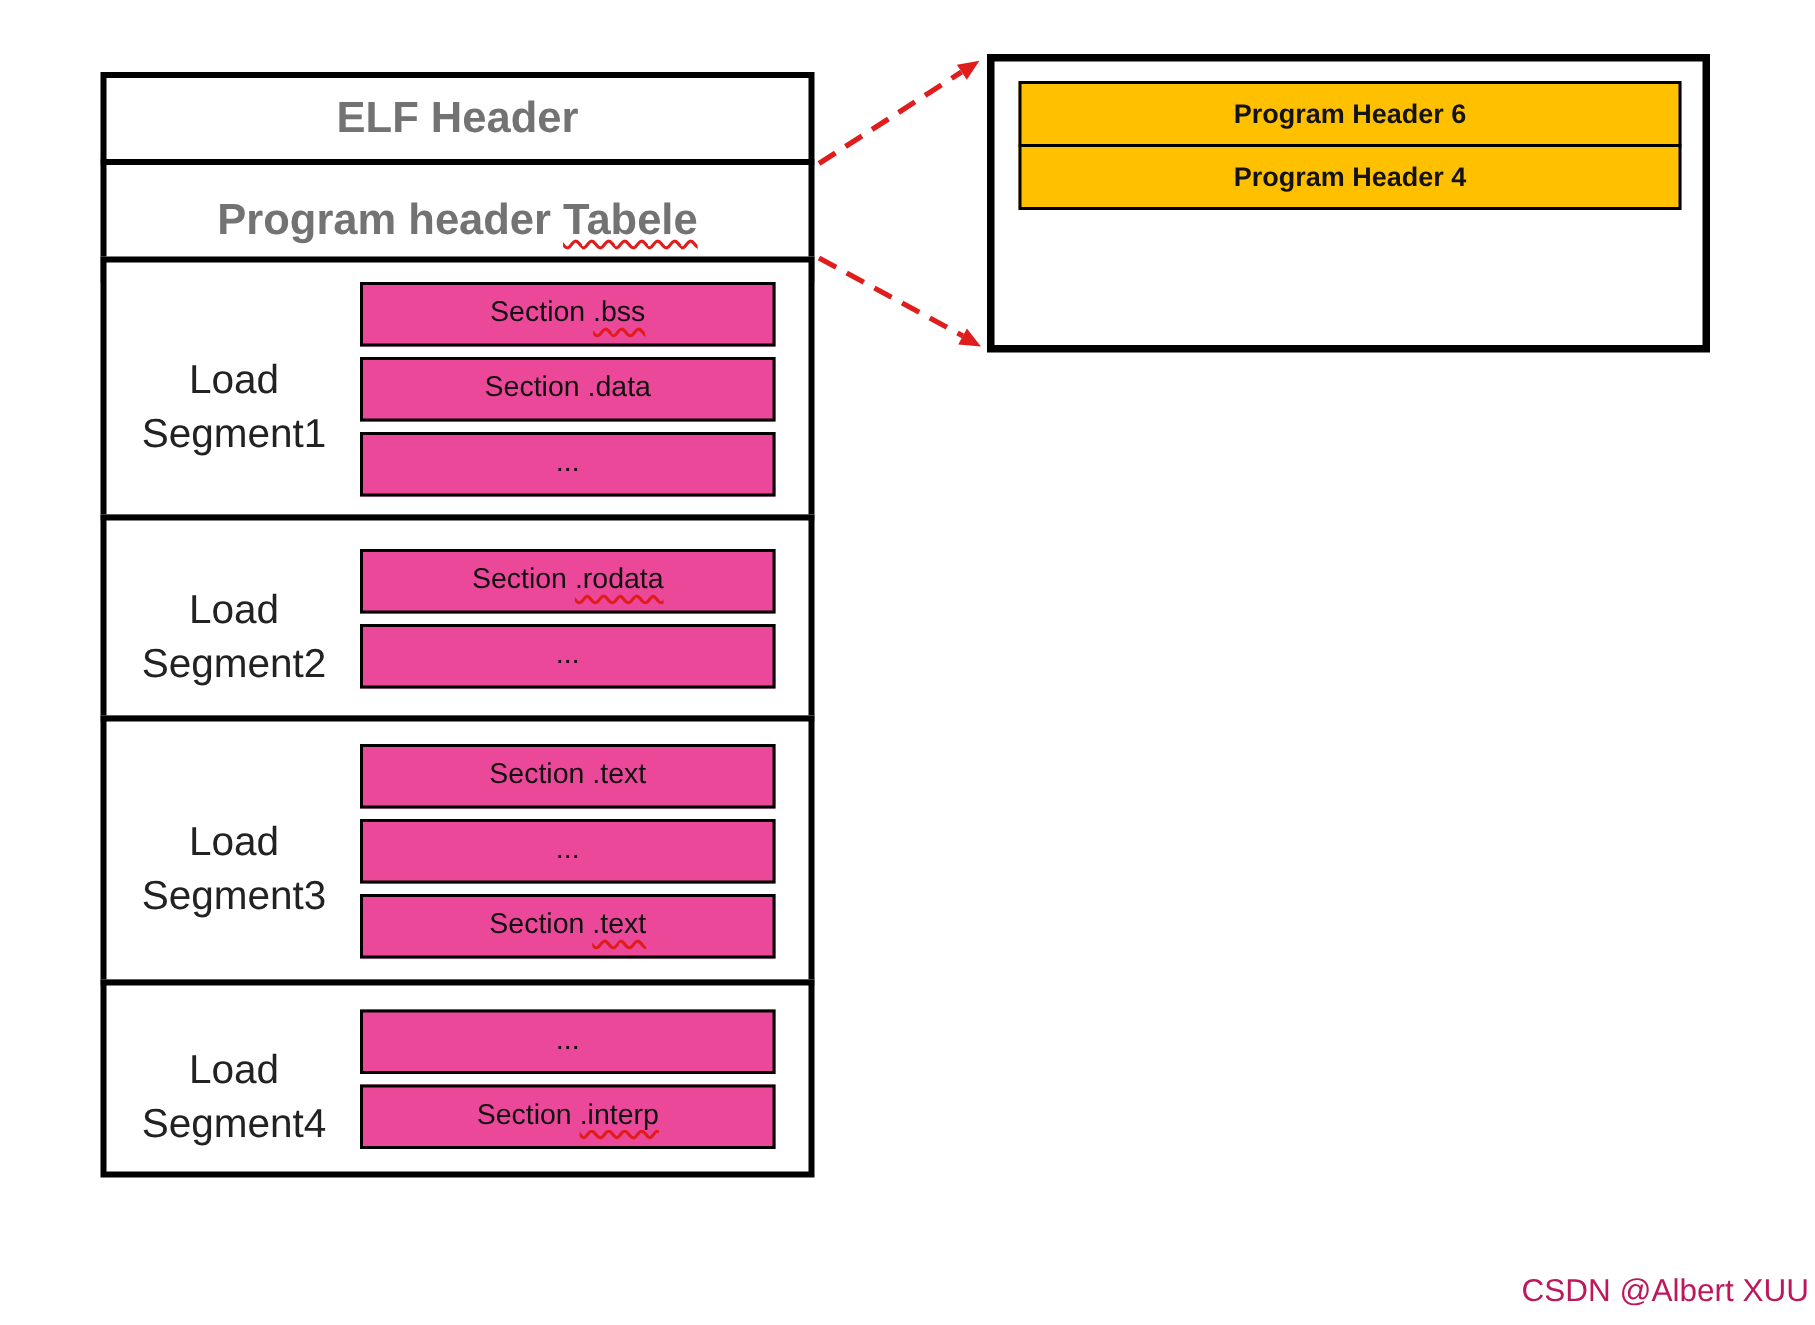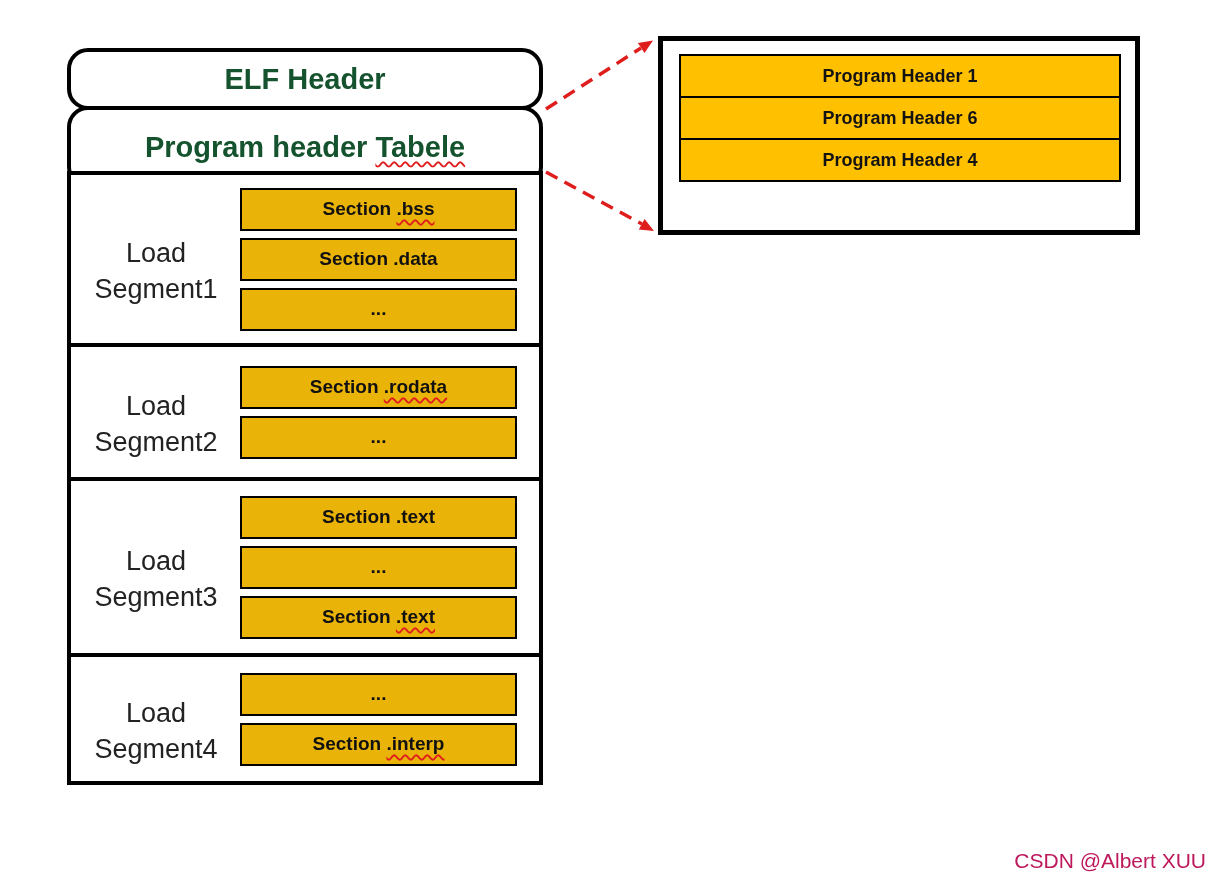--- a/index.html
+++ b/index.html
@@ -2,35 +2,35 @@
 <html><head>
 <meta charset="utf-8">
 <style>
   html,body{margin:0;padding:0;background:#ffffff;}
   .canvas{
     position:relative;width:1210px;height:883px;background:#ffffff;
     font-family:"Liberation Sans",sans-serif;color:#141414;overflow:hidden;
   }
   .box{position:absolute;background:#ffffff;border:4px solid #000;box-sizing:border-box;}
   .hdr{display:flex;align-items:center;justify-content:center;
-       font-weight:700;font-size:29px;color:#14532d;border-radius:21px;}
+       font-weight:700;font-size:29px;color:#737373;}
   .seg{}
   .seg-label{
     position:absolute;left:0;top:0;bottom:0;width:170px;
     display:flex;flex-direction:column;align-items:center;justify-content:center;
     font-size:27px;font-weight:400;color:#222;line-height:36px;text-align:center;margin-top:24px;
   }
   .bars{
     position:absolute;left:169px;top:0;bottom:0;width:277px;
     display:flex;flex-direction:column;justify-content:center;gap:7px;
   }
   .bar{
-    height:43px;flex:0 0 43px;background:#eab308;border:2px solid #000;box-sizing:border-box;
+    height:43px;flex:0 0 43px;background:#ec4899;border:2px solid #000;box-sizing:border-box;
     display:flex;align-items:center;justify-content:center;
-    font-weight:700;font-size:19px;color:#111;
+    font-weight:400;font-size:19px;color:#111;
   }
   .squiggle{
     text-decoration:underline wavy #E01D1D;
     text-decoration-thickness:2px;
     text-underline-offset:4px;
     text-decoration-skip-ink:none;
   }
   .detail{position:absolute;left:658px;top:36px;width:482px;height:199px;
           border:5px solid #000;background:#fff;box-sizing:border-box;}
   .ph-stack{position:absolute;left:16px;top:13px;width:442px;}
@@ -123,23 +123,20 @@
             <span><span>Section </span><span class="squiggle">.interp</span></span>
           </div>
       </div>
     </div>
 
   </div>
 
   <div class="detail">
     <div class="ph-stack">
       <div class="ph-row">
-          <span>Program Header 1</span>
-        </div>
-      <div class="ph-row">
           <span>Program Header 6</span>
         </div>
       <div class="ph-row">
           <span>Program Header 4</span>
         </div>
     </div>
   </div>
 
   <svg class="arrows" viewBox="0 0 1210 883" xmlns="http://www.w3.org/2000/svg">
     <g stroke="#E01D1D" stroke-width="3.5" fill="none">

